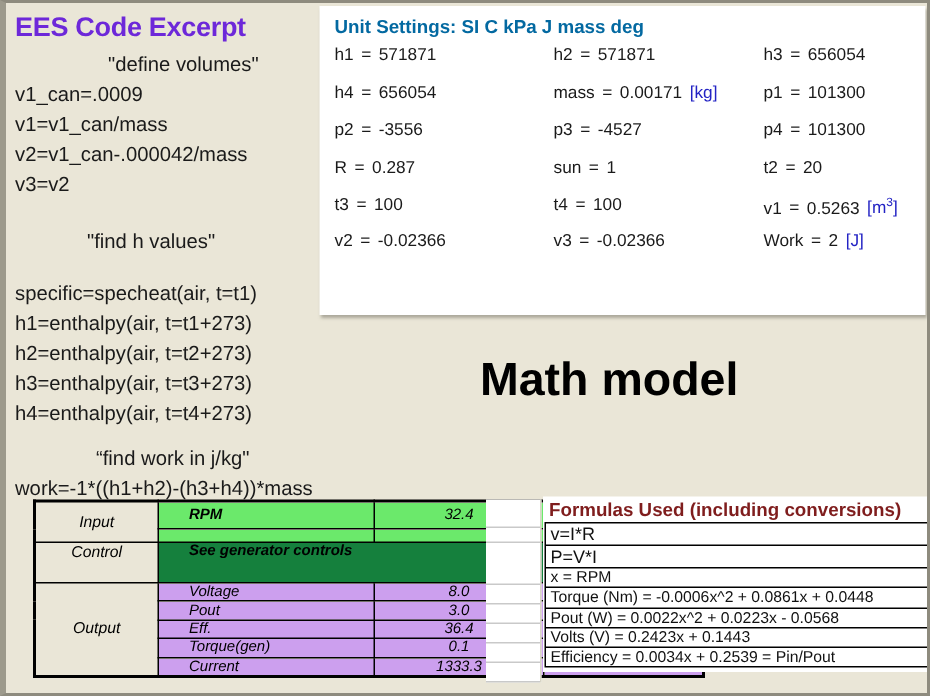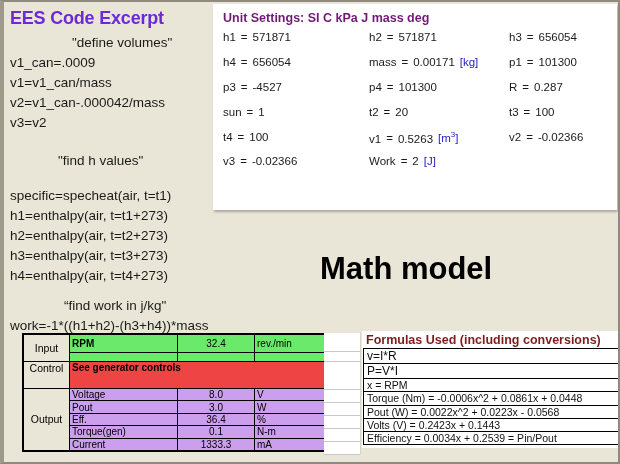--- a/index.html
+++ b/index.html
@@ -16,41 +16,41 @@
   .cl{font-size:13.5px; line-height:20px; white-space:nowrap; padding-left:2px; color:#1a1a1a;}
   .cl.ind1{padding-left:64px;}
   .cl.ind2{padding-left:50px;}
   .cl.ind3{padding-left:56px;}
   .gap-lg{margin-top:18px;}
   .gap-md{margin-top:15px;}
   .gap-sm{margin-top:10px;}
   
   .units{position:absolute; left:209px; top:2px; width:404px; height:206px; background:#fff;
          box-shadow:1px 2px 2px rgba(120,118,105,.55);}
-  .uheader{position:absolute; left:10px; top:7px; font-size:12.5px; font-weight:bold; color:#701a75;}
+  .uheader{position:absolute; left:10px; top:7px; font-size:12.5px; font-weight:bold; color:#0369a1;}
   .ugrid{position:absolute; left:10px; top:27px; display:grid;
          grid-template-columns:146px 140px 112px; grid-auto-rows:24.9px;
          font-size:11.5px; color:#1a1a1a;}
   .ucell{white-space:nowrap;}
   .eq{margin:0 5px;}
   .unit{color:#2323C4; margin-left:5px;}
   .unit sup{font-size:8px;}
   .sub{font-size:8.5px; vertical-align:-3px;}
   
-  .math{position:absolute; left:316px; top:249px; font-size:31px; font-weight:bold; color:#000;}
+  .math{position:absolute; left:316px; top:233px; font-size:31px; font-weight:bold; color:#000;}
   
   .etable{position:absolute; left:18px; top:331px; border-collapse:collapse; border:2px solid #000;
           font-size:10px; color:#000;}
-  .etable td{border:1px solid #000; padding:0 2px; overflow:hidden; white-space:nowrap;}
+  .etable td{border:1px solid #000; padding:0 20px; overflow:hidden; white-space:nowrap;font-style:italic;}
   .c-lbl{width:41px; text-align:center; background:#EAE6D7; font-size:10.5px;}
   .c-name{width:103px; text-align:left; padding-left:3px;margin-left:40px;}
   .c-val{width:72px; text-align:center;}
   .c-unit{width:65px; text-align:left;}
   .rg td{background:#6BE96B;}
-  .ry td{background:#ef4444;}
+  .ry td{background:#15803d;}
   .rp td{background:#CC9FEE;}
   .rg.r1 td{height:17px;}
   .rg.r2 td{height:8px;}
   .ry td{height:26px; vertical-align:top;}
   .rp td{height:11.4px;}
   td.lblcell{background:#EAE6D7;}
   .bold{font-weight:bold;}
   
   .sliver{position:absolute; left:320px; top:331px; width:36px; height:122px; background:#fff;
           border-right:1px solid #d8d5c6;}
@@ -90,20 +90,21 @@
 
   <div class="units">
     <div class="uheader">Unit Settings: SI C kPa J mass deg</div>
     <div class="ugrid">
       <div class="ucell"><span>h1</span><span class="eq">=</span><span>571871</span></div>
       <div class="ucell"><span>h2</span><span class="eq">=</span><span>571871</span></div>
       <div class="ucell"><span>h3</span><span class="eq">=</span><span>656054</span></div>
       <div class="ucell"><span>h4</span><span class="eq">=</span><span>656054</span></div>
       <div class="ucell"><span>mass</span><span class="eq">=</span><span>0.00171</span><span class="unit">[kg]</span></div>
       <div class="ucell"><span>p1</span><span class="eq">=</span><span>101300</span></div>
+      <div class="ucell"><span>p2</span><span class="eq">=</span><span>-3556</span></div>
       <div class="ucell"><span>p3</span><span class="eq">=</span><span>-4527</span></div>
       <div class="ucell"><span>p4</span><span class="eq">=</span><span>101300</span></div>
       <div class="ucell"><span>R</span><span class="eq">=</span><span>0.287</span></div>
       <div class="ucell"><span>sun</span><span class="eq">=</span><span>1</span></div>
       <div class="ucell"><span>t2</span><span class="eq">=</span><span>20</span></div>
       <div class="ucell"><span>t3</span><span class="eq">=</span><span>100</span></div>
       <div class="ucell"><span>t4</span><span class="eq">=</span><span>100</span></div>
       <div class="ucell"><span>v1</span><span class="eq">=</span><span>0.5263</span><span class="unit"><span>[m</span><sup>3</sup><span>]</span></span></div>
       <div class="ucell"><span>v2</span><span class="eq">=</span><span>-0.02366</span></div>
       <div class="ucell"><span>v3</span><span class="eq">=</span><span>-0.02366</span></div>

